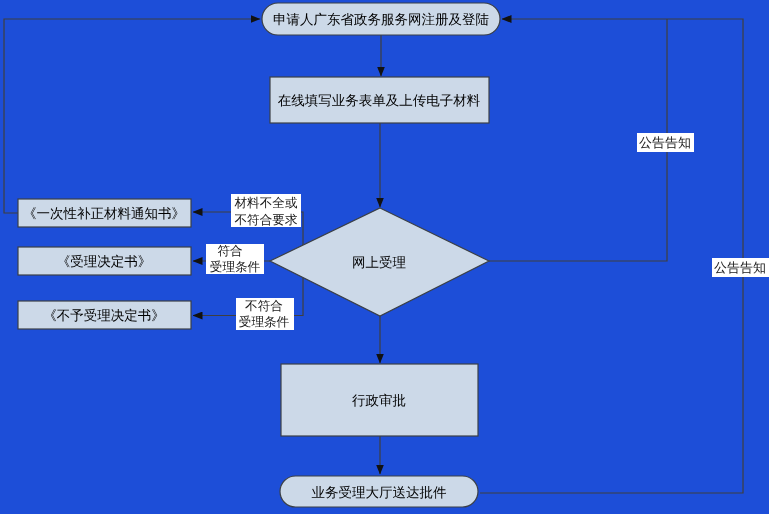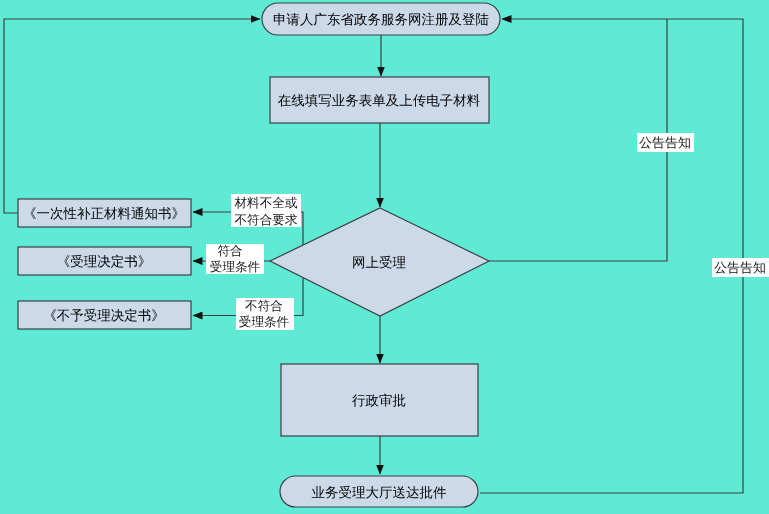--- a/index.html
+++ b/index.html
@@ -1,16 +1,16 @@
 <!DOCTYPE html>
 <html><head>
 <meta charset="utf-8">
 <style>
   html, body { margin: 0; padding: 0; background: #ffffff; }
-  .stage { position: relative; width: 769px; height: 514px; background: #5eead4; overflow: hidden; }
+  .stage { position: relative; width: 769px; height: 514px; background: #1d4ed8; overflow: hidden; }
   svg { display: block; font-family: "Liberation Serif", serif; }
   .edge { fill: none; stroke: #3f3f3f; stroke-width: 1.2; }
   .node-shape { stroke: #3b4046; stroke-width: 1.2; }
   .node-text { font-size: 13.5px; fill: #000000; text-anchor: middle; }
   .edge-label { font-size: 12.6px; fill: #1a1a1a; text-anchor: middle; }
   .announce-label { font-size: 13px; fill: #1a1a1a; text-anchor: middle; }
   .label-bg { fill: #ffffff; stroke: none; }
 </style>
 </head>
 <body>

